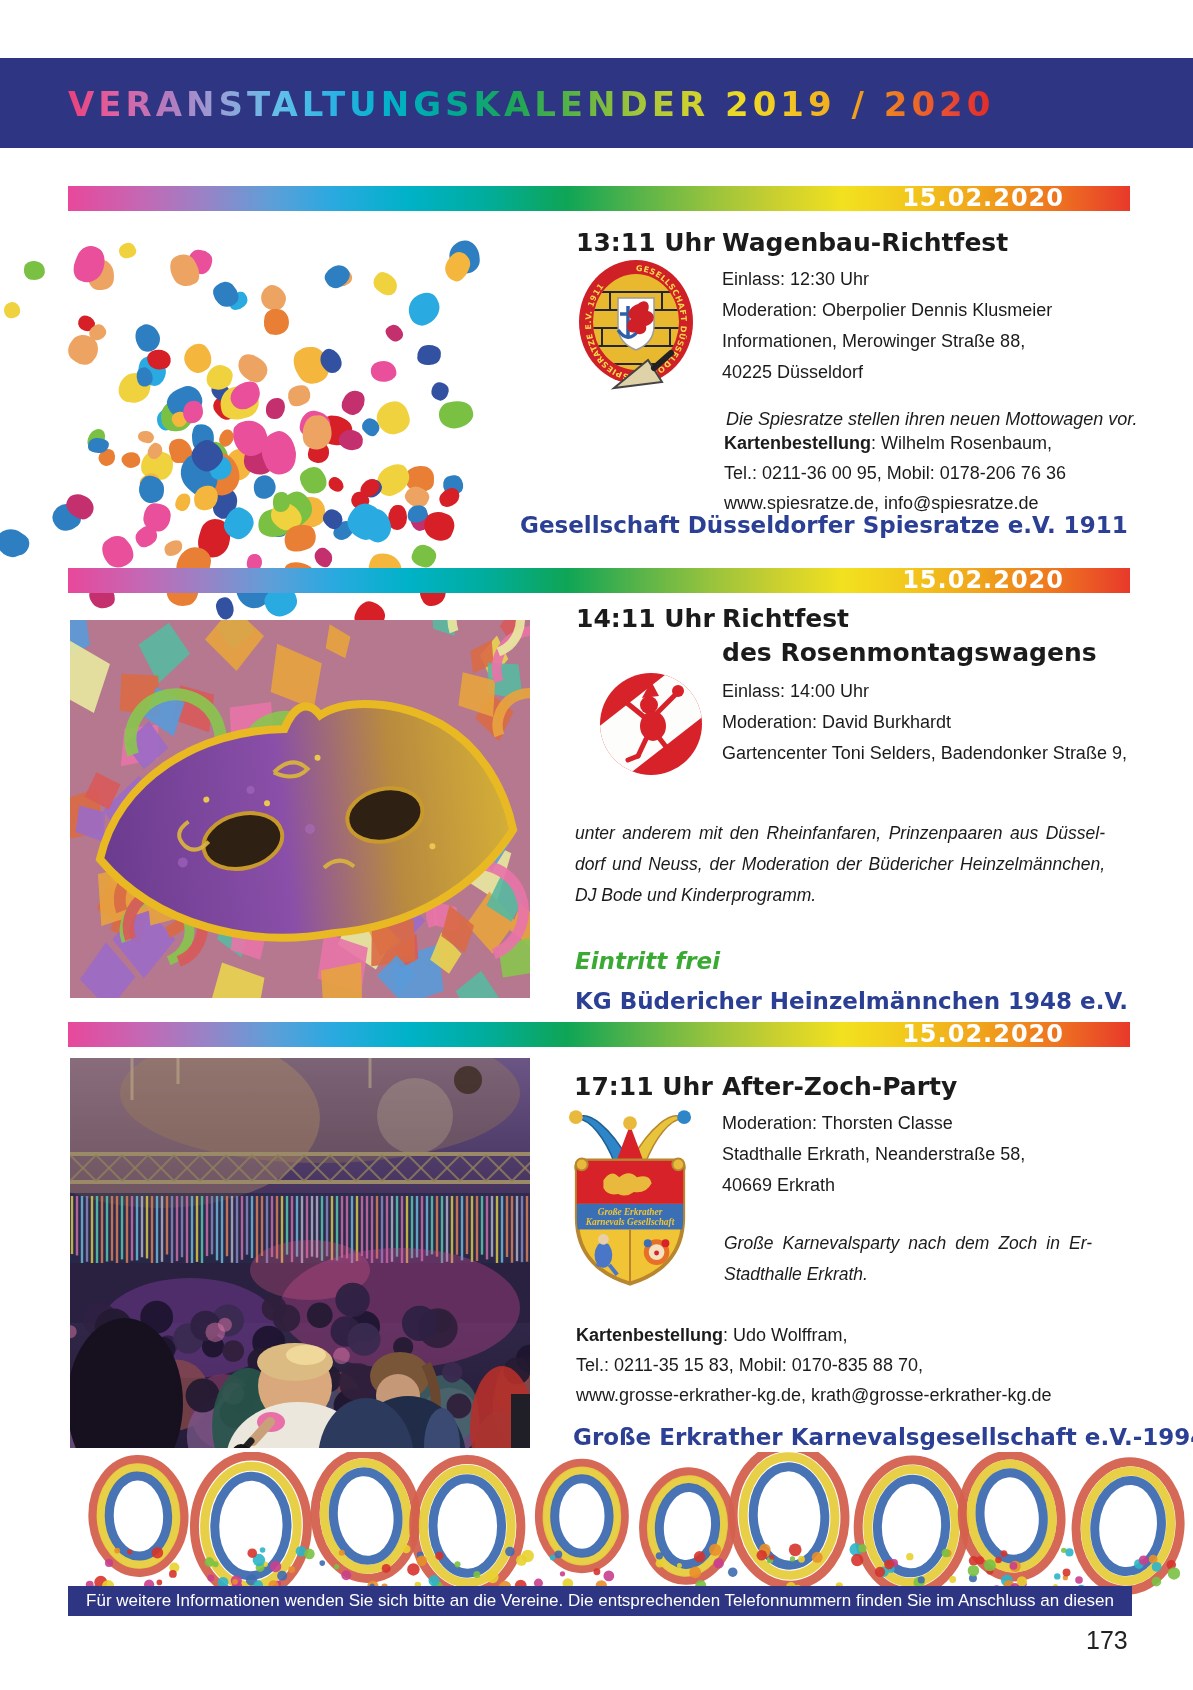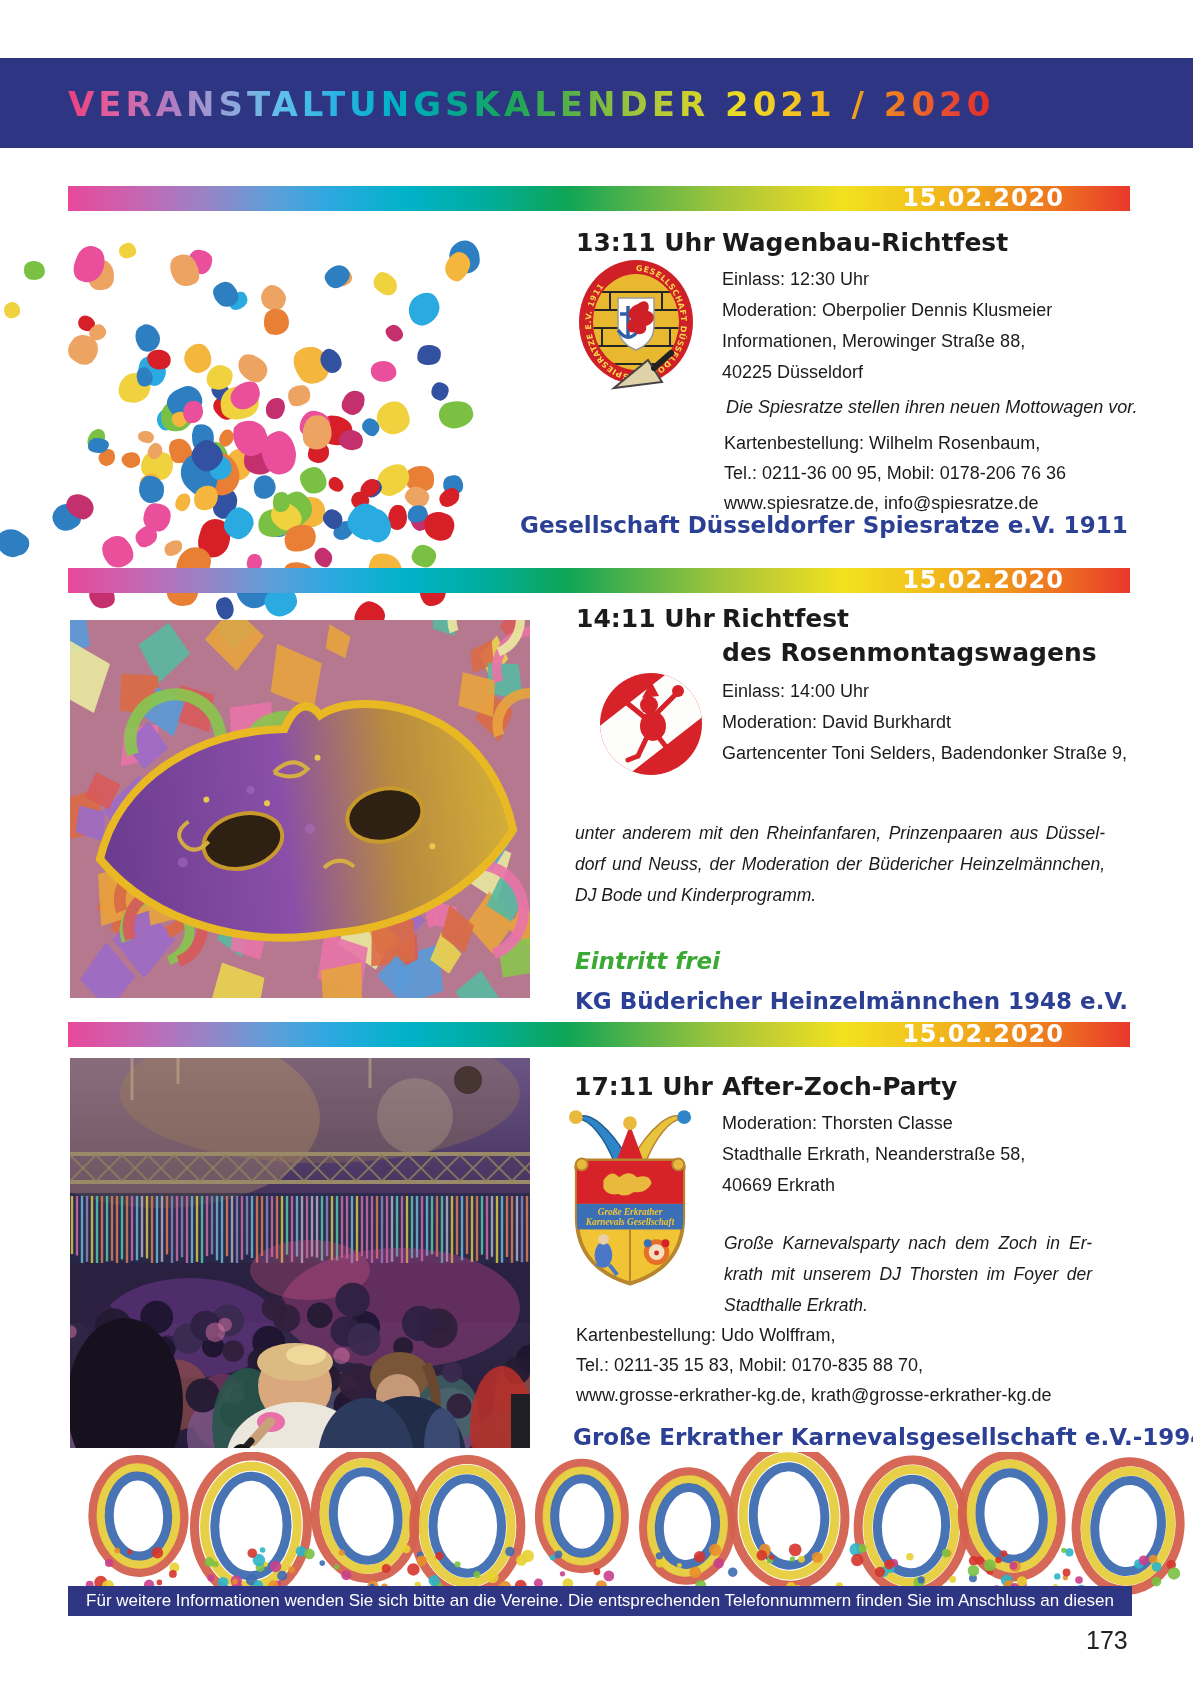--- a/index.html
+++ b/index.html
@@ -14,36 +14,36 @@
         background:linear-gradient(90deg,#e8489b 0%,#c468b4 7%,#9883c6 13%,#5f9ed8 19%,#2aa9e0 25%,#00b2c8 32%,#00ad9f 39%,#0fa556 47%,#5ab449 54%,#9cc43c 61%,#ccd02f 67%,#f2e11f 73%,#f2c91d 79%,#f0a31c 86%,#ee7420 93%,#e8392b 100%)}
   .datebar span{position:absolute;right:66px;top:-2px;color:#fff;font-weight:bold;font-size:24px;
         font-family:"DejaVu Sans",sans-serif;letter-spacing:1px}
   .t-time,.t-title{position:absolute;font-family:"DejaVu Sans",sans-serif;font-weight:bold;font-size:25px;white-space:nowrap}
   .details{position:absolute;font-size:18px;line-height:31px;white-space:nowrap}
   .note{position:absolute;font-style:italic;font-size:18px;line-height:31px;white-space:nowrap}
   .jwrap{position:absolute;font-style:italic;font-size:17.5px;line-height:31px}
   .jline{text-align:justify;text-align-last:justify}
   .jlast{text-align:left;text-align-last:left}
   .tickets{position:absolute;font-size:18px;line-height:30px;white-space:nowrap}
-  .tickets b{font-weight:normal}
+  .tickets b{font-weight:bold}
   .org{position:absolute;font-family:"DejaVu Sans",sans-serif;font-weight:bold;font-size:23px;color:#2b3f94;white-space:nowrap}
   .adm{position:absolute;font-family:"DejaVu Sans",sans-serif;font-weight:bold;font-style:italic;font-size:23px;color:#3aaa35}
   .photo{position:absolute}
   .cf{position:absolute}
   .footerbar{position:absolute;left:68px;top:1586px;width:1064px;height:30px;background:#2e3582;color:#fff;
         font-size:17px;text-align:center;line-height:30px}
   .pageno{position:absolute;left:1086px;top:1626px;font-size:25px;color:#222}
 </style>
 </head>
 <body>
 
 <div class="page">
 
   <div class="banner">
-    <div class="banner-title">VERANSTALTUNGSKALENDER 2021 / 2020</div>
+    <div class="banner-title">VERANSTALTUNGSKALENDER 2019 / 2020</div>
   </div>
 
   <div class="datebar" style="top:186px">
     <span>15.02.2020</span>
   </div>
 
   <div class="photo" id="confetti-box" style="left:0;top:212px;width:525px;height:372px">
       <div class="cf" style="left: 223px; top: 240px; width: 32px; height: 26px; background: rgb(245, 182, 62); border-radius: 58% 42% 50% 50% / 50% 50% 42% 58%; transform: rotate(292deg);"></div>
       <div class="cf" style="left: 53px; top: 292px; width: 27px; height: 27px; background: rgb(46, 127, 194); border-radius: 50% 50% 38% 62% / 45% 55% 50% 50%; transform: rotate(320deg);"></div>
       <div class="cf" style="left: 292px; top: 285px; width: 33px; height: 30px; background: rgb(245, 182, 62); border-radius: 58% 42% 50% 50% / 50% 50% 42% 58%; transform: rotate(4deg);"></div>
@@ -217,21 +217,21 @@
     </g>
   </svg>
 
   <div class="details" style="left:722px;top:264px">
     <div>Einlass: 12:30 Uhr</div>
     <div>Moderation: Oberpolier Dennis Klusmeier</div>
     <div>Informationen, Merowinger Straße 88,</div>
     <div>40225 Düsseldorf</div>
   </div>
 
-  <div class="note" style="left:726px;top:392px">Die Spiesratze stellen ihren neuen Mottowagen vor.</div>
+  <div class="note" style="left:726px;top:404px">Die Spiesratze stellen ihren neuen Mottowagen vor.</div>
 
   <div class="tickets" style="left:724px;top:428px">
     <div><b>Kartenbestellung</b><span>: Wilhelm Rosenbaum,</span></div>
     <div>Tel.: 0211-36 00 95, Mobil: 0178-206 76 36</div>
     <div>www.spiesratze.de, info@spiesratze.de</div>
   </div>
 
   <div class="org" style="left:520px;top:512px">Gesellschaft Düsseldorfer Spiesratze e.V. 1911</div>
 
   <div class="datebar" style="top:568px">
@@ -689,21 +689,20 @@
   </svg>
 
   <div class="details" style="left:722px;top:1108px">
     <div>Moderation: Thorsten Classe</div>
     <div>Stadthalle Erkrath, Neanderstraße 58,</div>
     <div>40669 Erkrath</div>
   </div>
 
   <div class="jwrap" style="left:724px;top:1228px;width:368px">
     <div class="jline">Große Karnevalsparty nach dem Zoch in Er-</div>
-    <div class="jline">krath mit unserem DJ Thorsten im Foyer der</div>
     <div class="jlast">Stadthalle Erkrath.</div>
   </div>
 
   <div class="tickets" style="left:576px;top:1320px">
     <div><b>Kartenbestellung</b><span>: Udo Wolffram,</span></div>
     <div>Tel.: 0211-35 15 83, Mobil: 0170-835 88 70,</div>
     <div>www.grosse-erkrather-kg.de, krath@grosse-erkrather-kg.de</div>
   </div>
 
   <div class="org" style="left:573px;top:1424px">Große Erkrather Karnevalsgesellschaft e.V.-1994</div>

